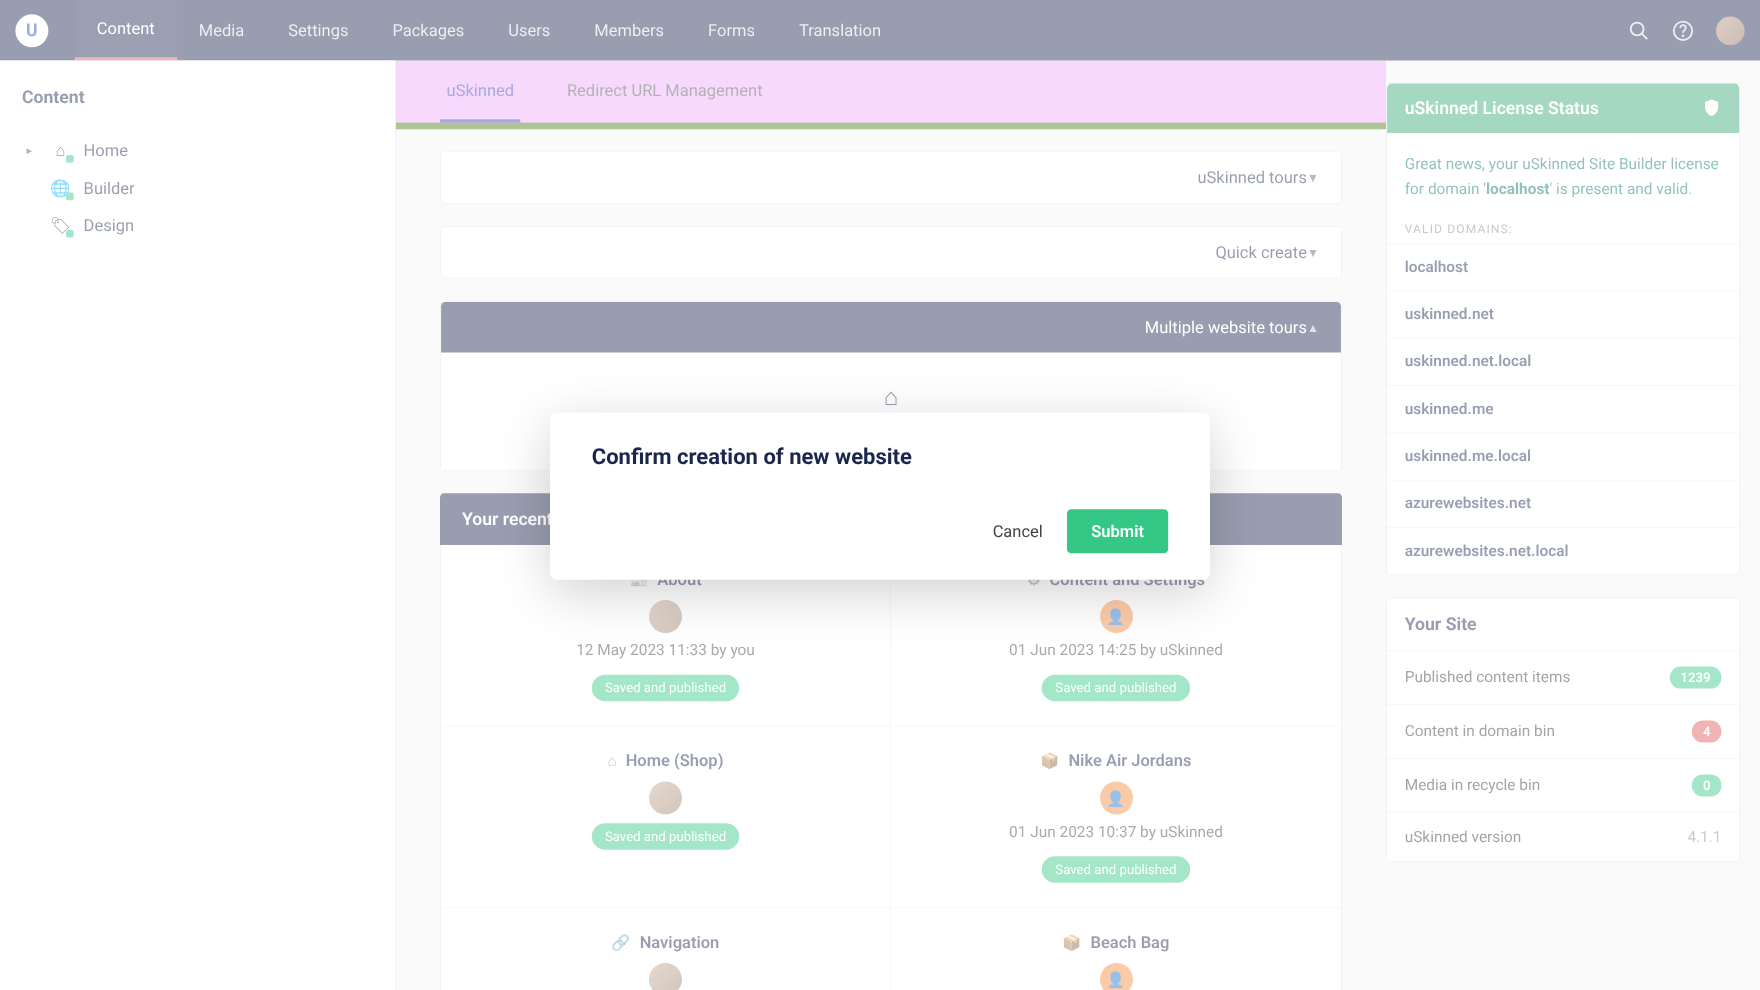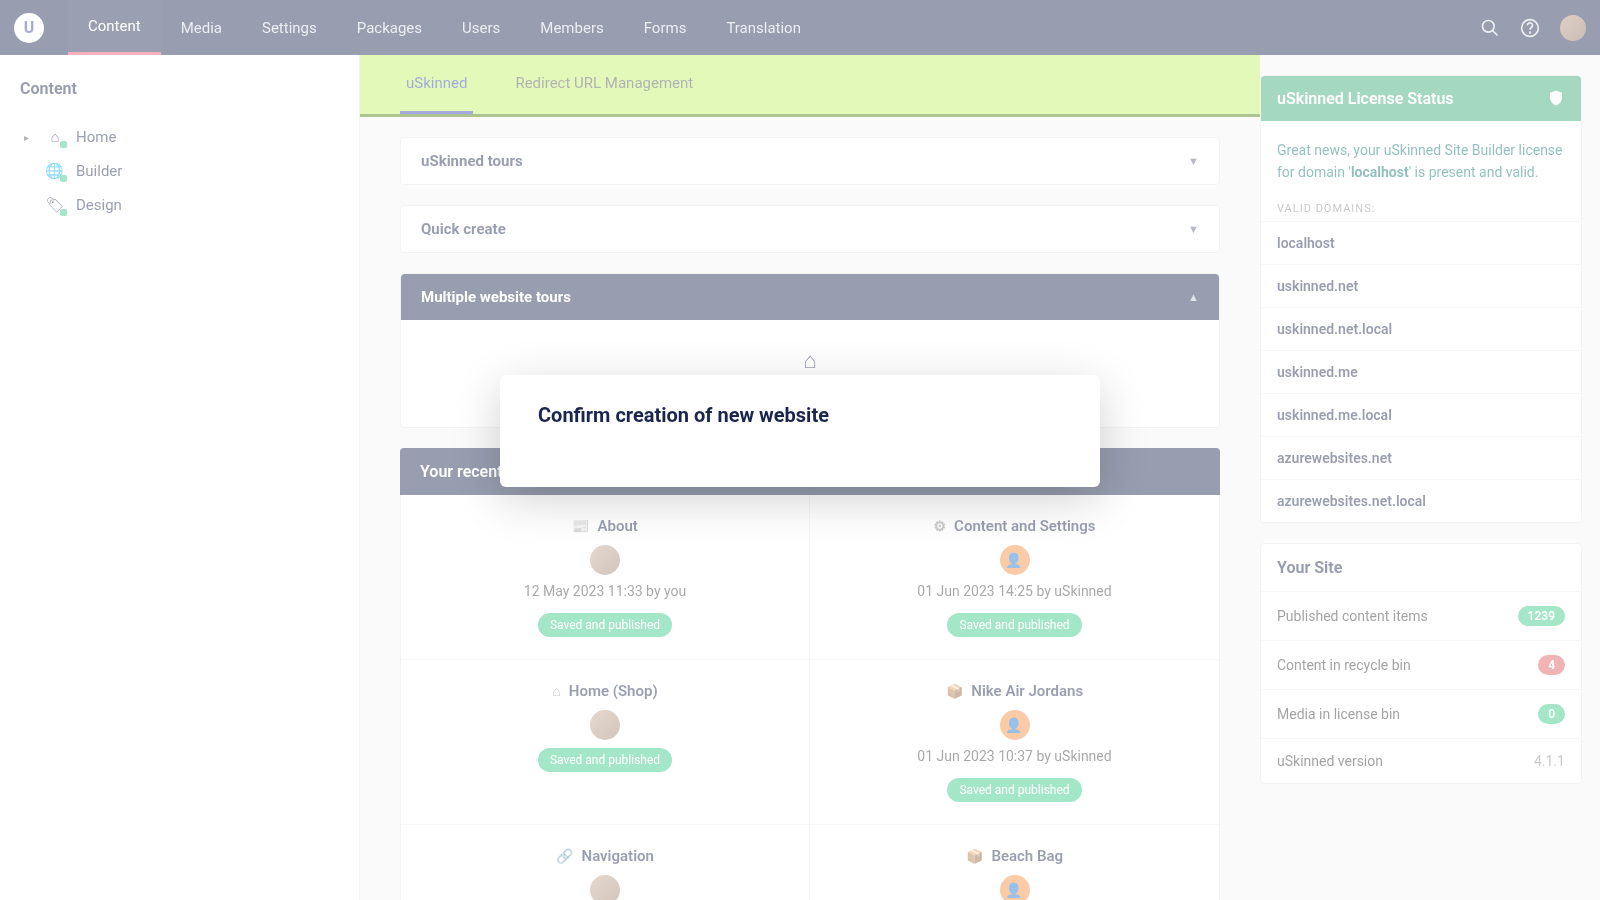--- a/index.html
+++ b/index.html
@@ -14,26 +14,26 @@
 .avatar-top{width:26px;height:26px;border-radius:50%;background:linear-gradient(135deg,#b8917a,#8a6f5a)}
 .shell{display:flex;height:calc(100% - 55px)}
 .sidebar{width:360px;border-right:1px solid #e5e5e5;background:#fff;padding:24px 20px}
 .sidebar h3{font-size:16px;font-weight:700;margin-bottom:22px}
 .tree-item{display:flex;align-items:center;gap:12px;padding:8px 4px;font-size:15px;color:#1b264f;cursor:pointer}
 .tree-caret{font-size:10px;color:#555;width:10px}
 .tree-icon{width:18px;height:18px;display:flex;align-items:center;justify-content:center;position:relative}
 .dot-badge{position:absolute;bottom:-2px;right:-3px;width:7px;height:7px;background:#35c786;border-radius:2px}
 .main{flex:1;display:flex;overflow:hidden}
 .content{flex:1;padding:0;overflow:auto}
-.tabs{display:flex;border-bottom:3px solid #4d7c0f;padding:0 40px;background:#bef264;height:62px}
+.tabs{display:flex;border-bottom:6px solid #4d7c0f;padding:0 40px;background:#f0abfc;height:62px}
 .tab{padding:0 6px;margin-right:36px;display:flex;align-items:center;color:#555;cursor:pointer;font-size:15px;border-bottom:3px solid transparent}
 .tab.active{color:#3544b1;border-bottom-color:#3544b1}
 .inner{padding:20px 40px 60px}
 .panel{background:#fff;border:1px solid #e5e5e5;border-radius:4px;margin-bottom:20px}
-.panel-hd{padding:14px 20px;font-weight:700;font-size:15px;display:flex;align-items:center;justify-content:space-between;cursor:pointer;color:#1b264f}
+.panel-hd{padding:14px 20px;font-weight:400;font-size:15px;display:flex;align-items:center;justify-content:flex-end;cursor:pointer;color:#1b264f}
 .panel-hd.dark{background:#1b264f;color:#fff;border-radius:4px 4px 0 0}
 .caret{font-size:11px;color:inherit;opacity:.7}
 .panel-body{padding:28px;text-align:center}
 .web-icon{font-size:22px;margin-bottom:6px}
 .section-hd{background:#1b264f;color:#fff;padding:14px 20px;font-weight:600;border-radius:4px 4px 0 0}
 .grid{display:grid;grid-template-columns:1fr 1fr;gap:0;background:#fff;border:1px solid #e5e5e5;border-top:none;border-radius:0 0 4px 4px}
 .card{padding:22px;text-align:center;border-right:1px solid #eee;border-bottom:1px solid #eee}
 .card:nth-child(2n){border-right:none}
 .card-title{font-size:15px;font-weight:600;display:flex;align-items:center;justify-content:center;gap:8px;margin-bottom:10px}
 .card-icon{font-size:14px;color:#888}
@@ -212,34 +212,38 @@
       </div>
 
       <div class="site">
         <div class="site-hd">Your Site</div>
         <div id="siterows">
             <div class="row">
               <span>Published content items</span>
               <span class="pill">1239</span>
             </div>
             <div class="row">
-              <span>Content in recycle bin</span>
+              <span>Content in domain bin</span>
               <span class="pill red">4</span>
             </div>
             <div class="row">
-              <span>Media in license bin</span>
+              <span>Media in recycle bin</span>
               <span class="pill">0</span>
             </div>
             <div class="row">
               <span>uSkinned version</span>
               <span class="ver">4.1.1</span>
             </div>
           </div>
       </div>
     </div>
   </div>
 </div>
 
 <div class="overlay">
   <div class="modal">
     <h2>Confirm creation of new website</h2>
+    <div class="modal-ft">
+      <button class="btn-cancel">Cancel</button>
+      <button class="btn-submit">Submit</button>
+    </div>
   </div>
 </div>
 
 </body></html>

